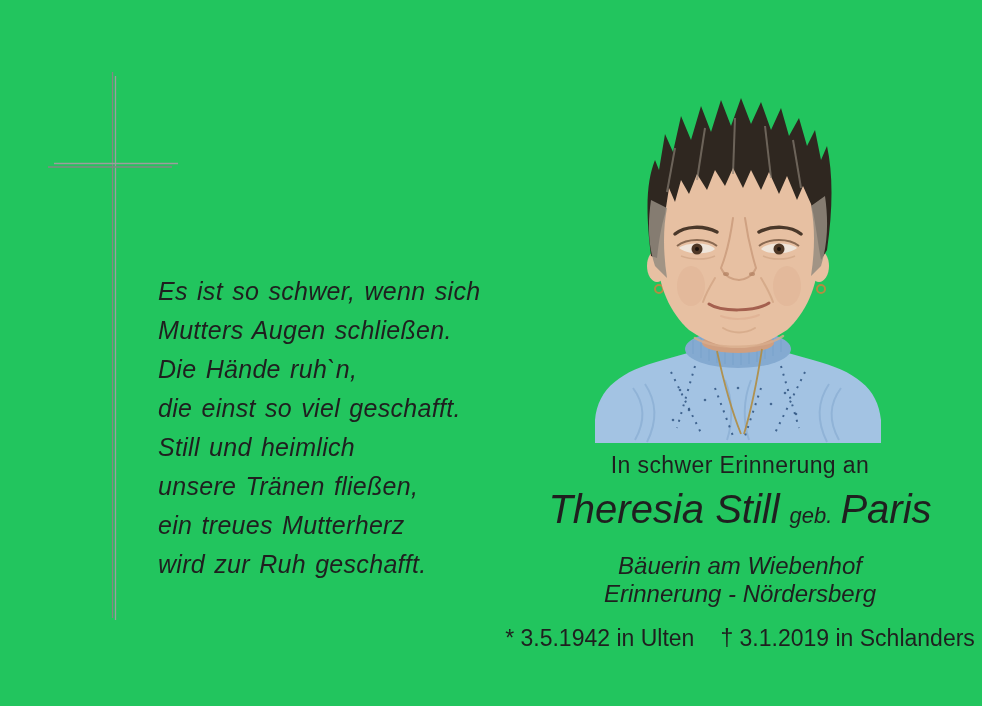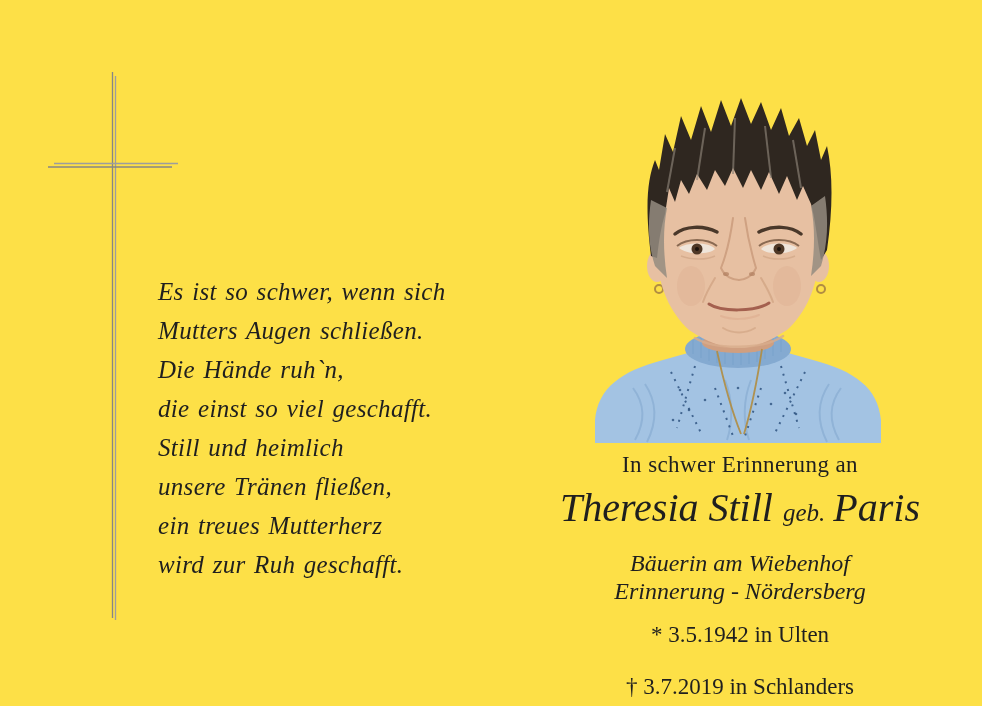--- a/index.html
+++ b/index.html
@@ -13,44 +13,44 @@
     --hair:#2f2720;
     --hair-gray:#948c80;
     --gold:#b18d42;
     --lip:#a4604f;
   }
   *{margin:0;padding:0;box-sizing:border-box;}
   html,body{background:#ffffff;}
   .card{
     position:relative;
     width:982px;height:706px;
-    background:#fde047;
+    background:#22c55e;
     color:var(--ink);
-    font-family:Liberation Serif, serif;
+    font-family:Liberation Sans, sans-serif;
     overflow:hidden;
   }
   .cross{position:absolute;left:48px;top:72px;}
   .poem{
     position:absolute;left:158px;top:272px;
     font-style:italic;
     font-size:25px;line-height:39px;
     letter-spacing:.3px;word-spacing:2px;
     white-space:nowrap;
   }
   .photo{position:absolute;left:575px;top:88px;width:325px;height:355px;}
   .right-col{
     position:absolute;left:518px;top:452px;width:444px;
     text-align:center;
   }
   .intro{font-size:23px;letter-spacing:.4px;}
   .name-line{margin-top:8px;font-style:italic;font-size:40px;line-height:44px;white-space:nowrap;}
-  .name-geb{font-size:25px;margin:0 8px 0 10px;}
+  .name-geb{font-size:22px;margin:0 8px 0 10px;}
   .role{margin-top:14px;font-style:italic;font-size:24px;line-height:28px;}
   .place{font-style:italic;font-size:24px;line-height:28px;}
-  .dates{margin-top:17px;font-size:23px;display:flex;justify-content:center;gap:26px;white-space:nowrap;flex-direction:column;}
+  .dates{margin-top:17px;font-size:23px;display:flex;justify-content:center;gap:26px;white-space:nowrap;}
   
   .f-skin{fill:var(--skin);}
   .f-skin-shade{fill:var(--skin-shade);}
   .f-sweater{fill:var(--sweater);}
   .f-collar{fill:var(--sweater-dark);}
   .f-hair{fill:var(--hair);}
   .f-hair-gray{fill:var(--hair-gray);}
 </style>
 </head>
 <body>
@@ -204,17 +204,17 @@
 
   <div class="right-col">
     <div class="intro">In schwer Erinnerung an</div>
     <div class="name-line">
       <span>Theresia Still</span><span class="name-geb">geb.</span><span>Paris</span>
     </div>
     <div class="role">Bäuerin am Wiebenhof</div>
     <div class="place">Erinnerung - Nördersberg</div>
     <div class="dates">
       <span>* 3.5.1942 in Ulten</span>
-      <span>† 3.7.2019 in Schlanders</span>
+      <span>† 3.1.2019 in Schlanders</span>
     </div>
   </div>
 
 </div>
 
 </body></html>

